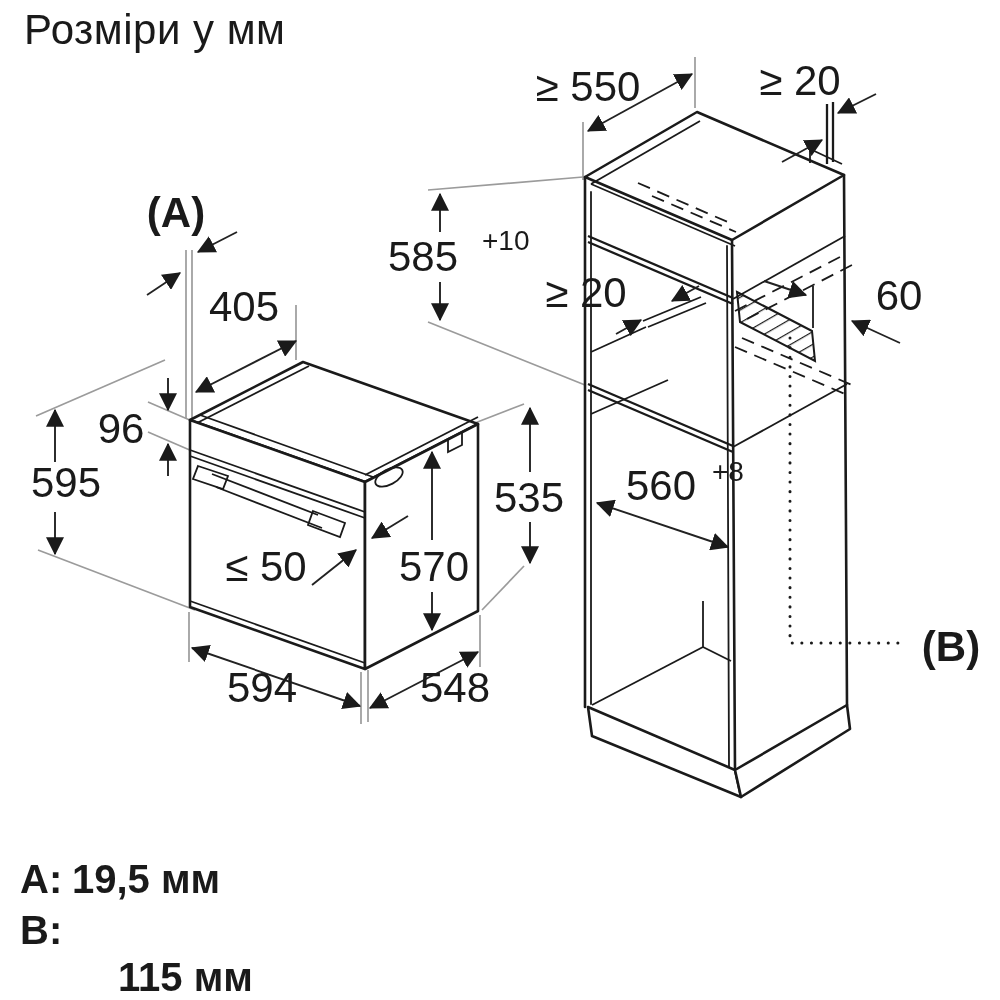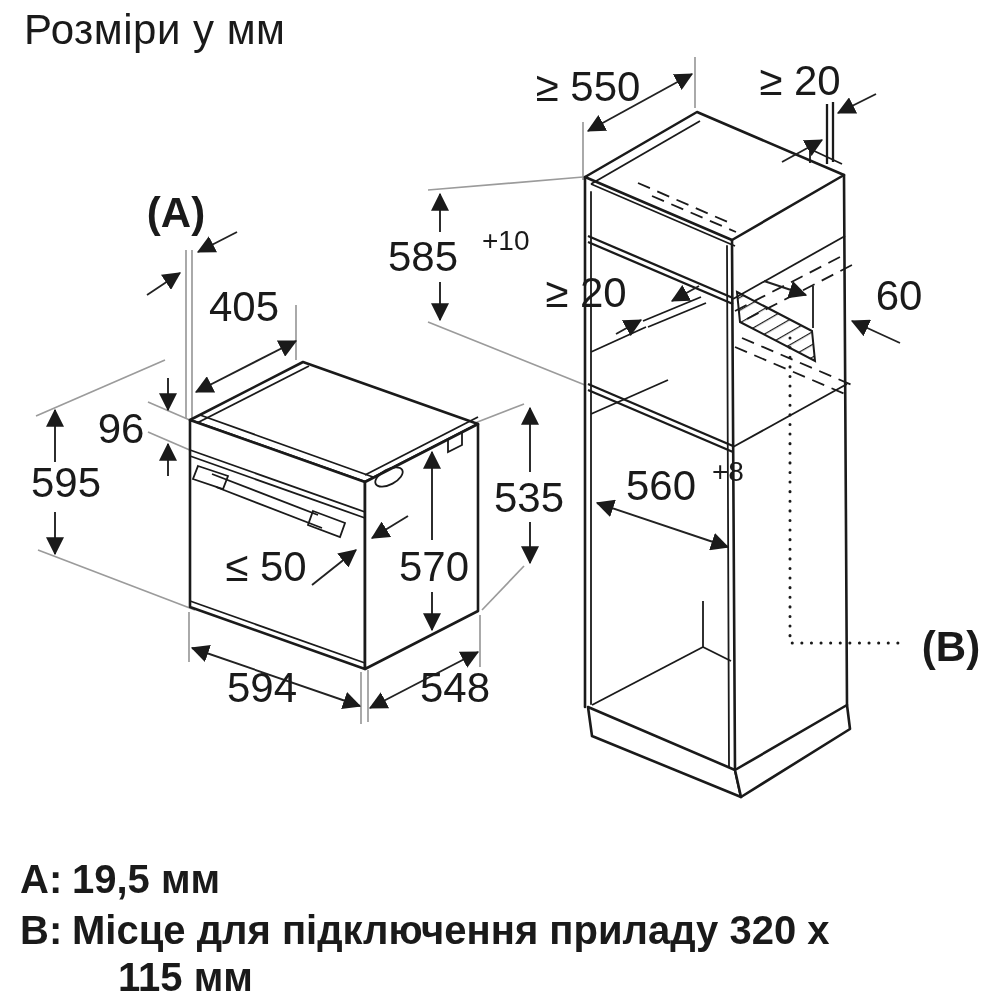--- a/index.html
+++ b/index.html
@@ -234,19 +234,19 @@
   </svg>
 
   <div class="notes">
     <div class="note-row">
       <span class="note-key">A:</span>
       <span class="note-val">19,5 мм</span>
     </div>
     <div class="note-row">
       <span class="note-key">B:</span>
       <span class="note-val">
-        <span>Місце для підключення приладу 320 x</span><br>
+        <br>
         <span class="b-line2">115 мм</span>
       </span>
     </div>
   </div>
 
 </div>
 
 </body></html>

